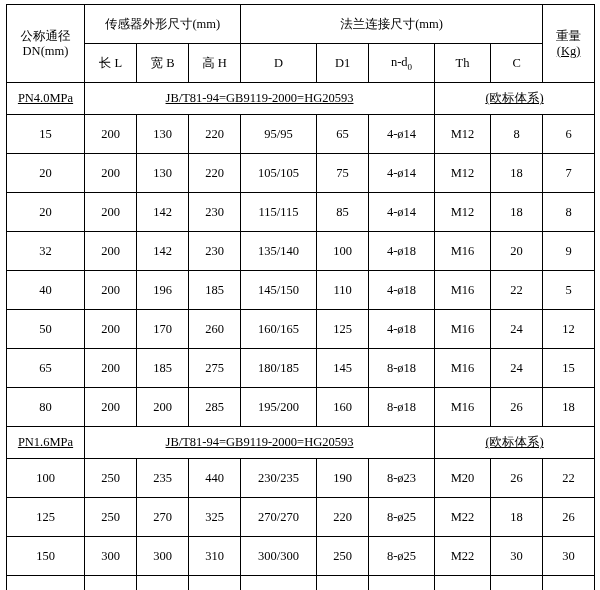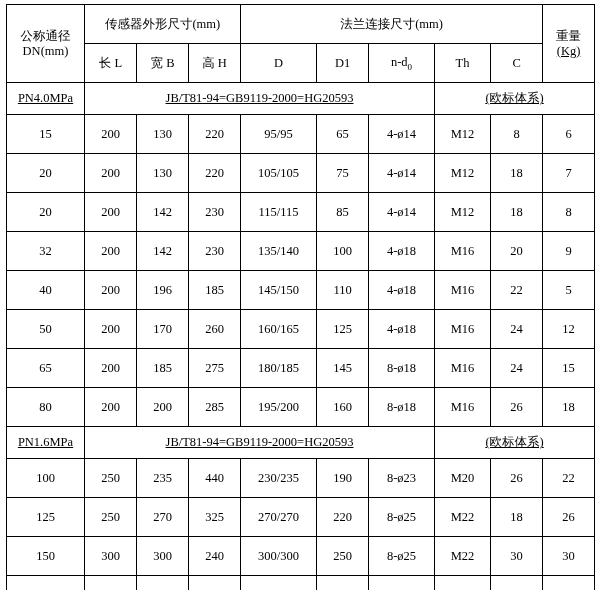--- a/index.html
+++ b/index.html
@@ -254,21 +254,21 @@
         <td>220</td>
         <td>8-ø25</td>
         <td>M22</td>
         <td>18</td>
         <td>26</td>
       </tr>
       <tr>
         <td>150</td>
         <td>300</td>
         <td>300</td>
-        <td>240</td>
+        <td>310</td>
         <td>300/300</td>
         <td>250</td>
         <td>8-ø25</td>
         <td>M22</td>
         <td>30</td>
         <td>30</td>
       </tr>
       <tr>
         <td>250</td>
         <td>400</td>

